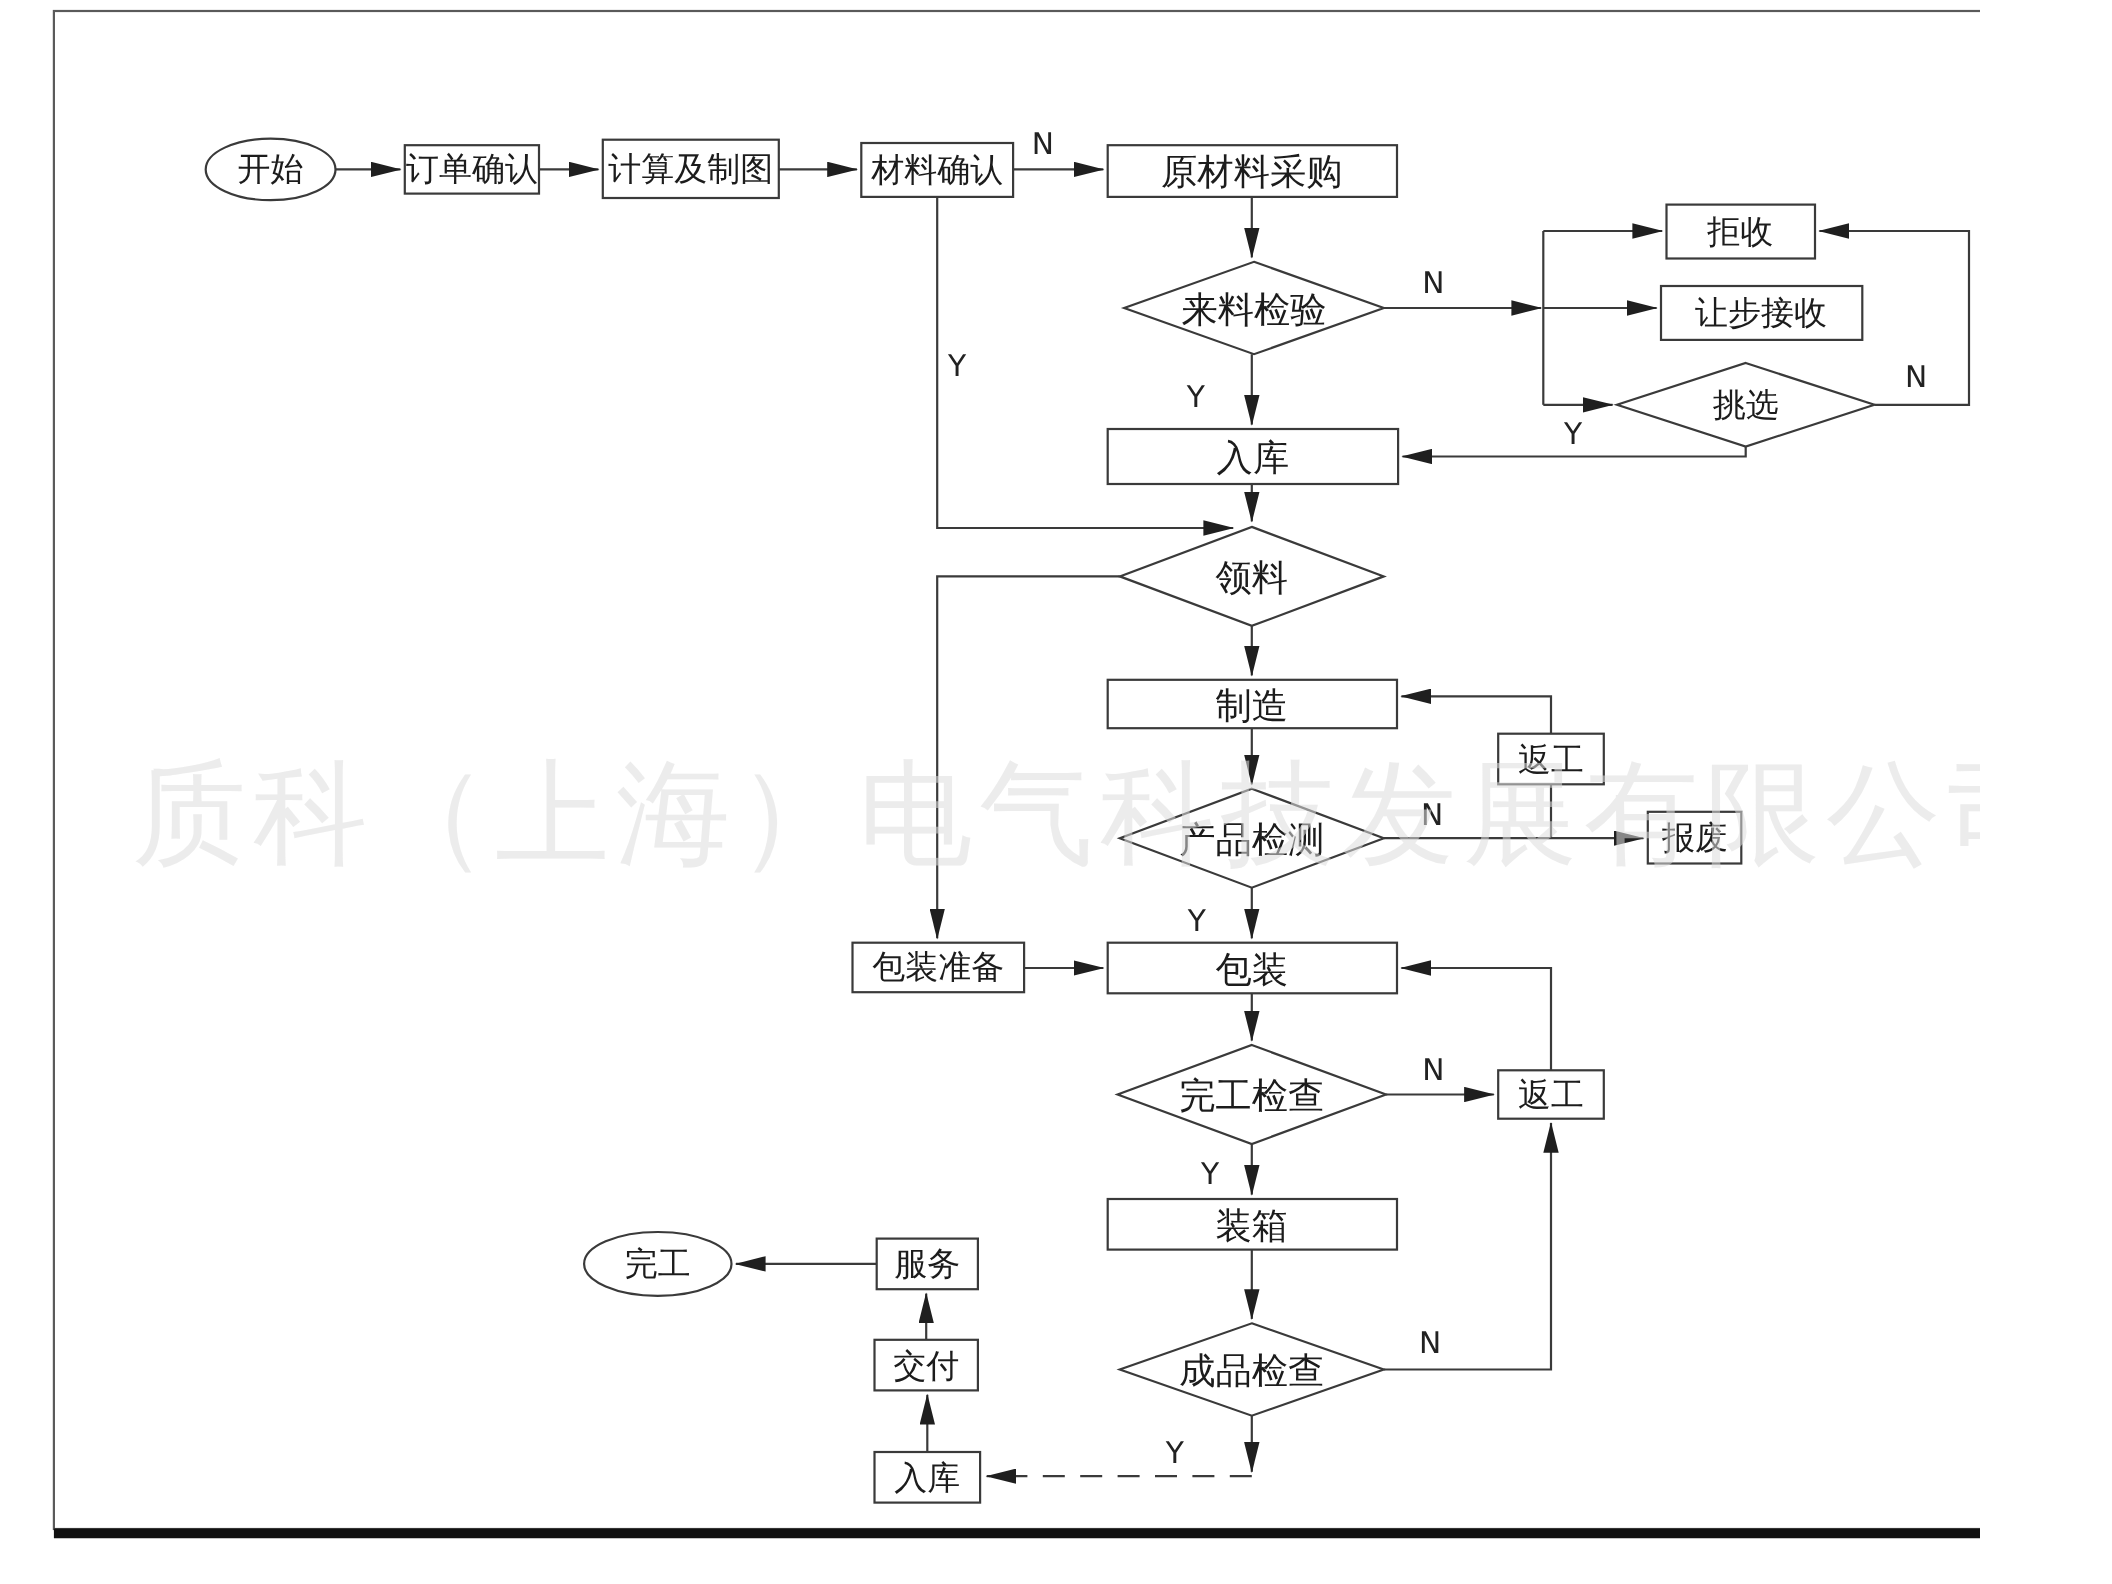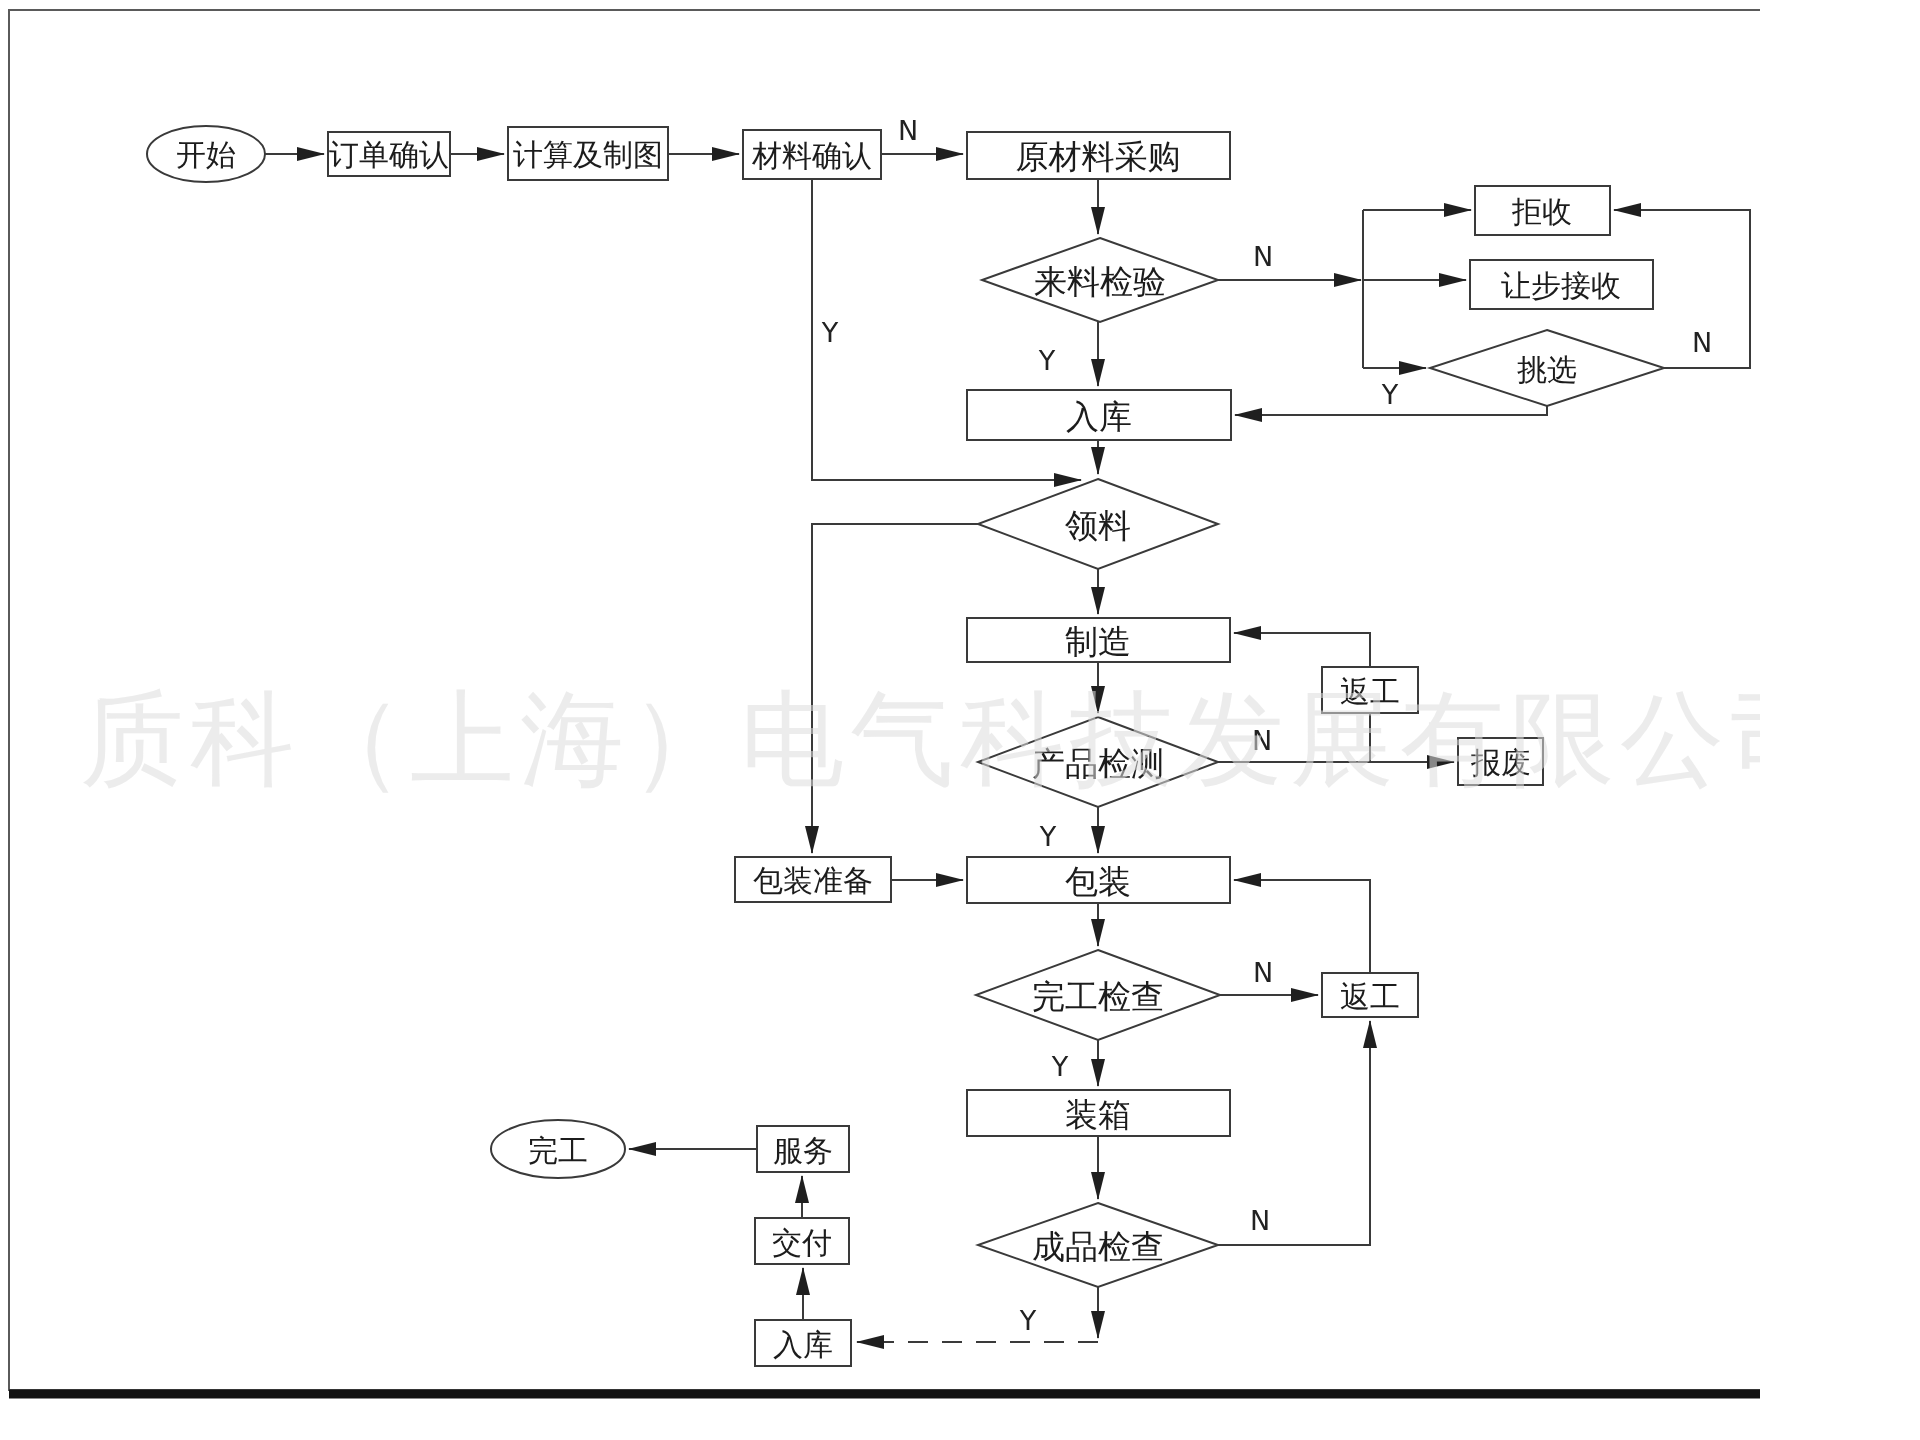--- a/index.html
+++ b/index.html
@@ -1,17 +1,17 @@
 <!DOCTYPE html>
 <html><head>
 <meta charset="utf-8">
 <style>
   html,body{margin:0;padding:0;background:#ffffff;}
   .page{position:relative;width:1760px;height:1440px;background:#ffffff;overflow:hidden;
-        font-family:"DejaVu Sans","Liberation Sans",sans-serif;}
+        font-family:"DejaVu Sans","Liberation Sans",sans-serif;padding-left:40px;}
   svg{display:block}
   .edge{stroke:#3a3a3a;stroke-width:2;fill:none;}
   .edge.dashed{stroke-dasharray:20 14;}
   .node-shape{fill:#ffffff;stroke:#3a3a3a;stroke-width:2;}
   .node-label{fill:#1c1c1c;font-size:33px;font-family:"DejaVu Sans","Liberation Sans",sans-serif;}
   .node-label.small{font-size:30px;}
   .branch-label{fill:#222222;font-size:27px;font-family:"DejaVu Sans","Liberation Sans",sans-serif;}
   .watermark{fill:#dcdcdc;fill-opacity:0.55;font-size:104px;letter-spacing:6px;
              font-family:"DejaVu Sans","Liberation Sans",sans-serif;}
   .frame{fill:none;stroke:#5a5a5a;stroke-width:2;}

